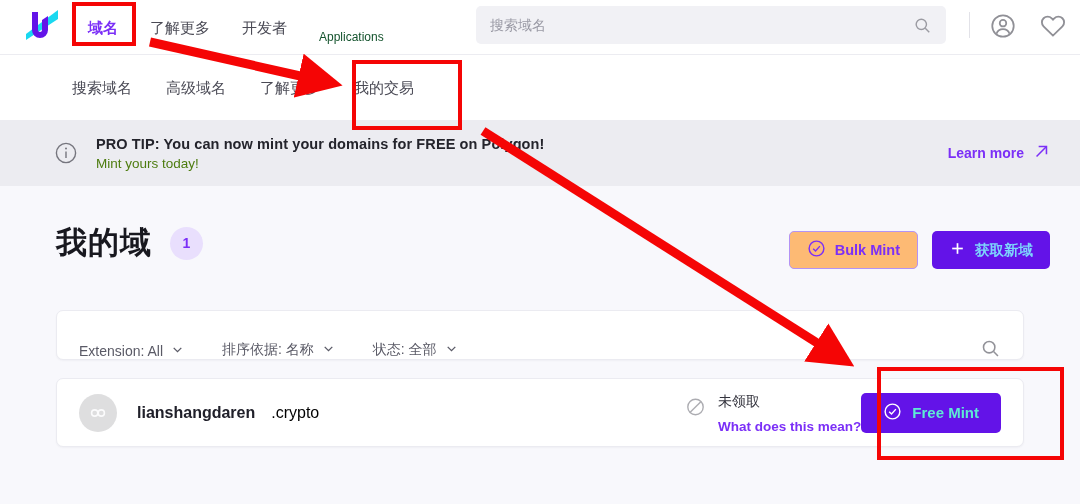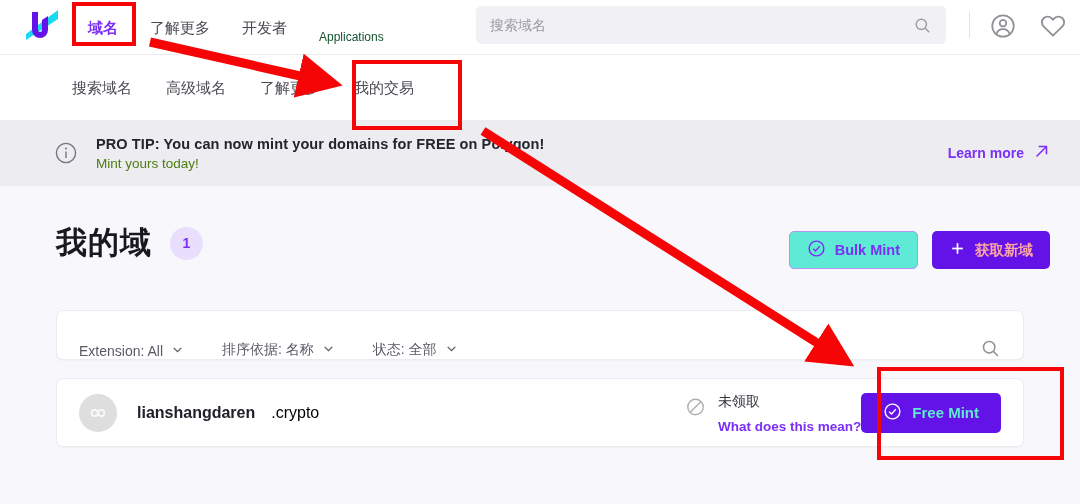--- a/index.html
+++ b/index.html
@@ -82,22 +82,22 @@
     color: #7b2ff7; font-size: 14px; font-weight: bold;
     display: flex; align-items: center; justify-content: center;
   }
 
   .actions { position: absolute; right: 30px; top: 231px; display: flex; gap: 14px; }
   .btn {
     height: 38px; border-radius: 5px; display: flex; align-items: center;
     gap: 9px; padding: 0 17px; font-size: 14.5px; font-weight: bold; cursor: pointer;
     white-space: nowrap;
   }
-  .btn-outline { background: #5eead4; border: 1.5px solid #b393f5; color: #7b2ff7; }
-  .btn-solid { background: #6313e8; color: #fca5a5; border: none; text-align: right; }
+  .btn-outline { background: #fdba74; border: 1.5px solid #b393f5; color: #7b2ff7; }
+  .btn-solid { background: #6313e8; color: #7dd3fc; border: none; text-align: right; }
 
   .card {
     position: absolute; left: 56px; width: 968px; background: #fff;
     border: 1px solid #ebebf1; border-radius: 7px;
     box-shadow: 0 1px 2px rgba(20,20,40,.04);
   }
   .filter-card { top: 310px; height: 50px; display: flex; align-items: flex-end; padding: 0 22px; }
   .filter {
     font-size: 14px; color: #5a5a66; margin-right: 38px;
     display: flex; align-items: center; gap: 8px; cursor: pointer; white-space: nowrap;

